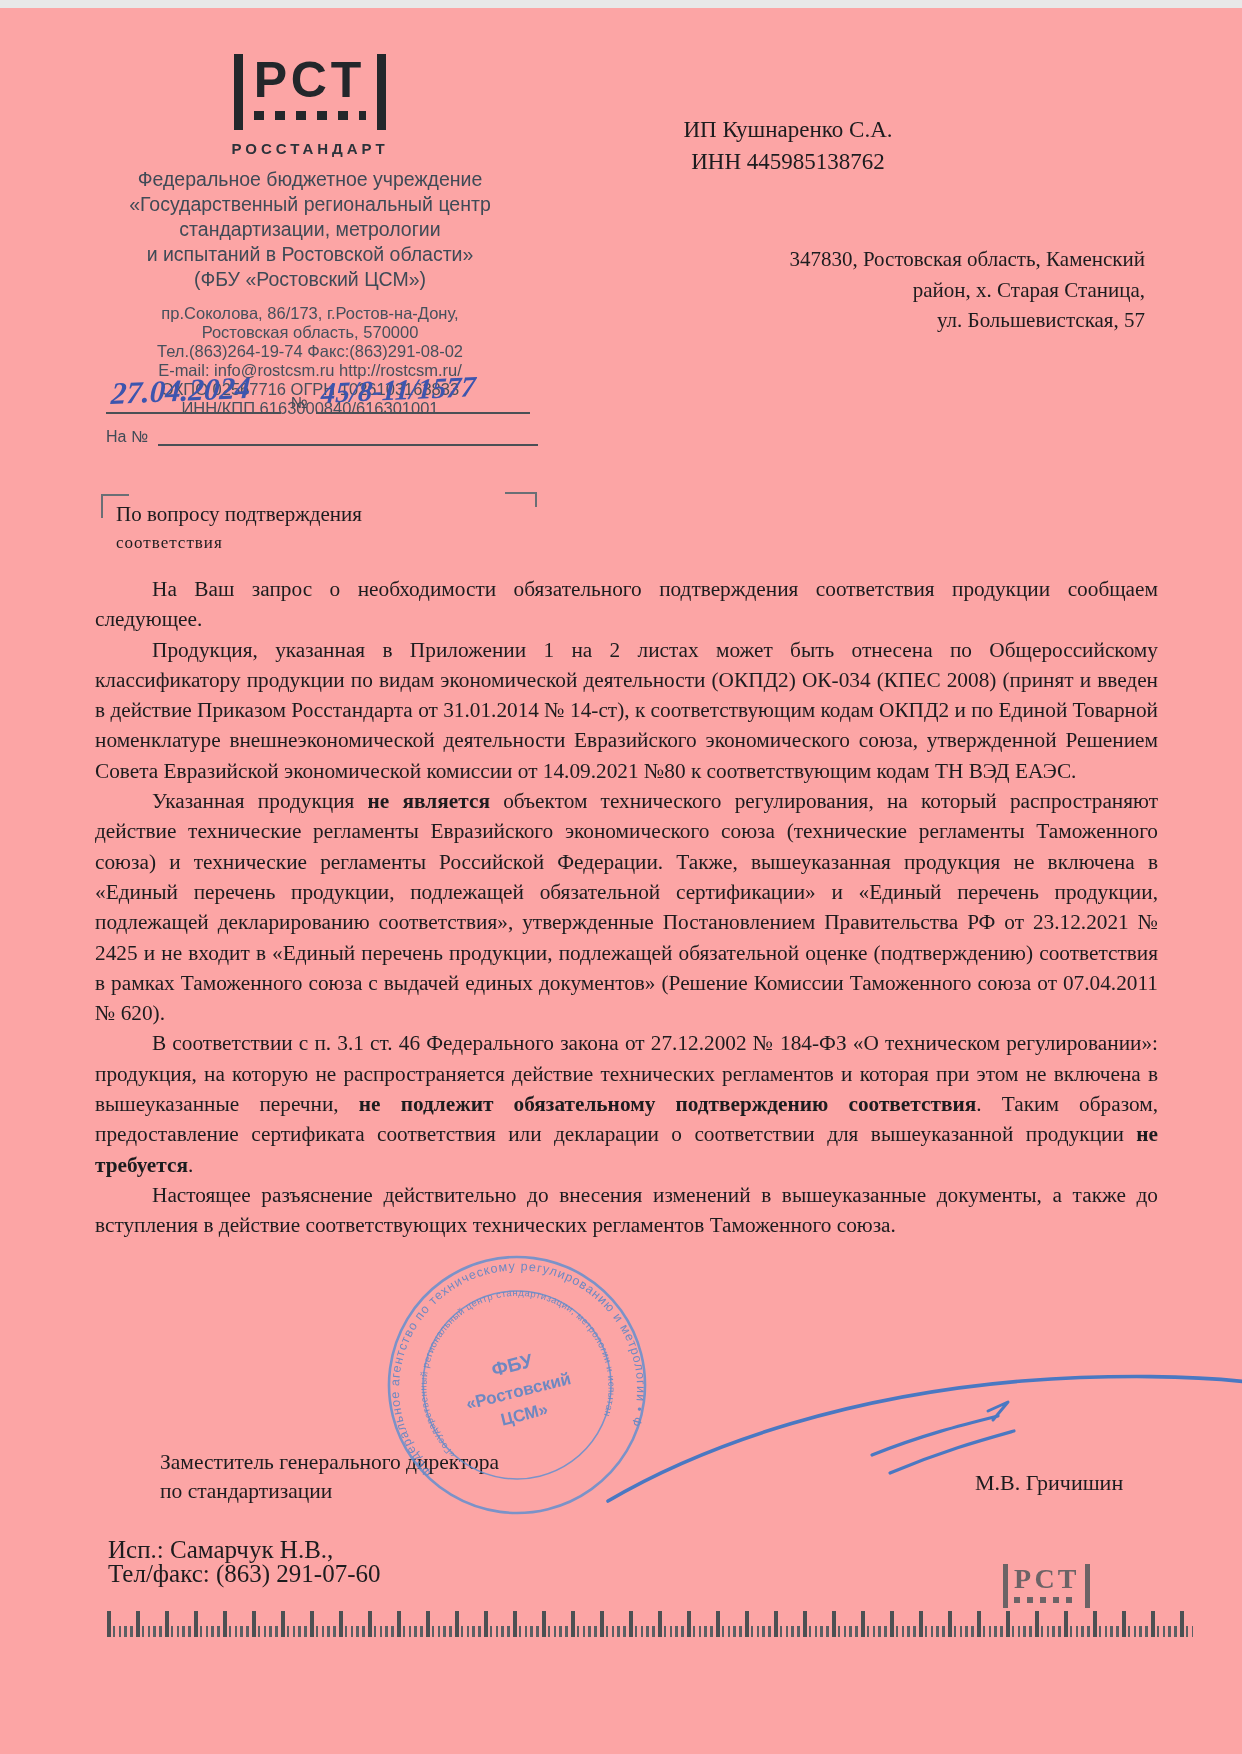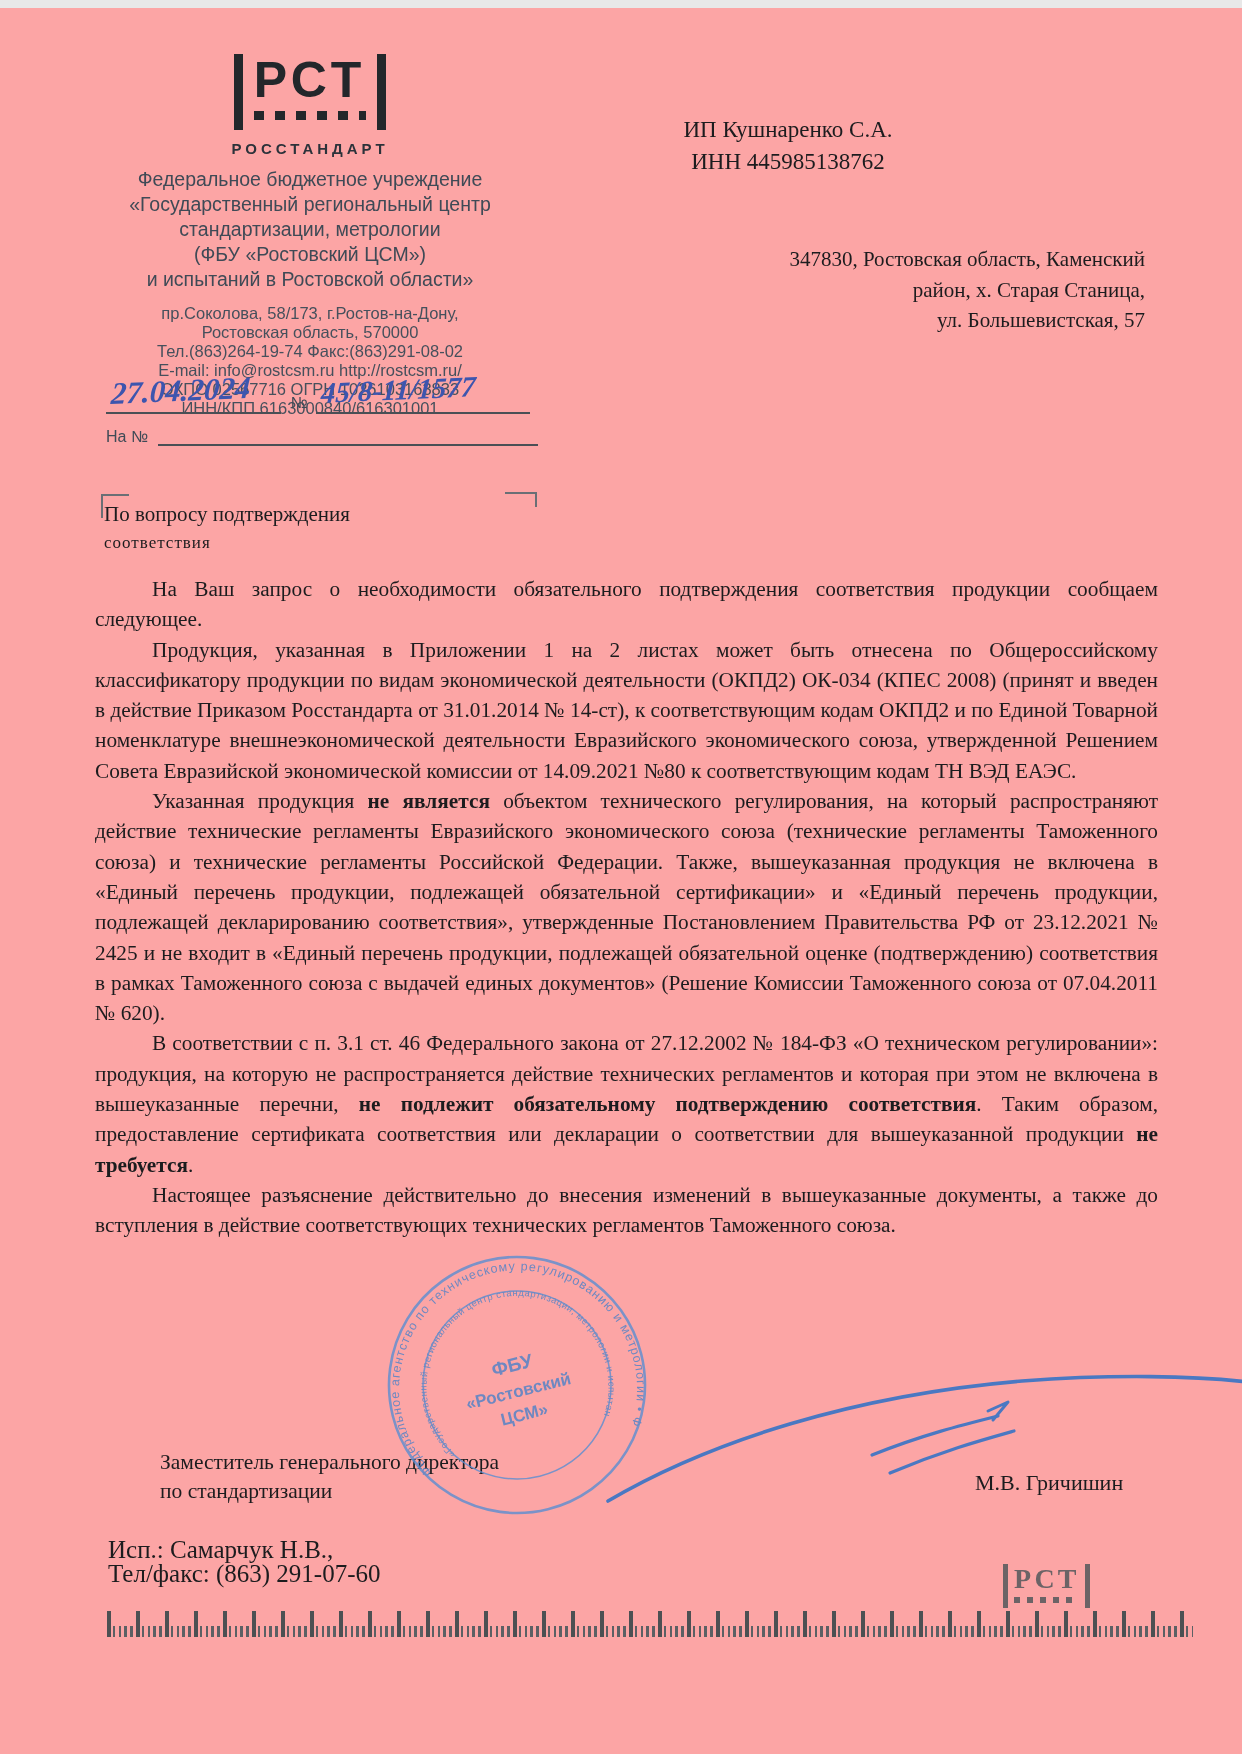--- a/index.html
+++ b/index.html
@@ -42,21 +42,21 @@
   .ref-label{font-size:16px;color:#3f4a56;margin-right:10px;margin-bottom:0;}
   .ref-line{flex:1;border-bottom:2px solid #4a4f55;height:100%;}
 
   
   .corner-l{position:absolute;left:101px;top:486px;width:26px;height:22px;
             border-left:2px solid #6a6f75;border-top:2px solid #6a6f75;}
   .corner-r{position:absolute;left:505px;top:484px;width:30px;height:13px;
             border-right:2px solid #6a6f75;border-top:2px solid #6a6f75;}
 
   
-  .subject{position:absolute;left:104px;top:494px;}
+  .subject{position:absolute;left:116px;top:494px;}
   .subject .l1{font-size:21px;}
   .subject .l2{font-size:17px;letter-spacing:1px;margin-top:6px;}
 
   
   .recipient-name{position:absolute;left:568px;top:106px;width:440px;text-align:center;
                   font-size:23px;line-height:32px;}
   .recipient-addr{position:absolute;left:565px;top:236px;width:580px;text-align:right;
                   font-size:21px;line-height:30.5px;}
 
   
@@ -105,25 +105,25 @@
         <div class="letters">РСТ</div>
         <div class="dashes"></div>
       </div>
       <div class="bar"></div>
     </div>
     <div class="brand">РОССТАНДАРТ</div>
     <div class="org">
       <div>Федеральное бюджетное учреждение</div>
       <div>«Государственный региональный центр</div>
       <div>стандартизации, метрологии</div>
+      <div>и испытаний в Ростовской области»</div>
       <div>(ФБУ «Ростовский ЦСМ»)</div>
-      <div>и испытаний в Ростовской области»</div>
     </div>
     <div class="contact">
-      <div>пр.Соколова, 58/173, г.Ростов-на-Дону,</div>
+      <div>пр.Соколова, 86/173, г.Ростов-на-Дону,</div>
       <div>Ростовская область, 570000</div>
       <div>Тел.(863)264-19-74 Факс:(863)291-08-02</div>
       <div>E-mail: info@rostcsm.ru   http://rostcsm.ru/</div>
       <div>ОКПО 02567716  ОГРН 1026103163833</div>
       <div>ИНН/КПП 6163000840/616301001</div>
     </div>
   </div>
 
   <div class="date-row">
     <div class="u-cell u-date">

